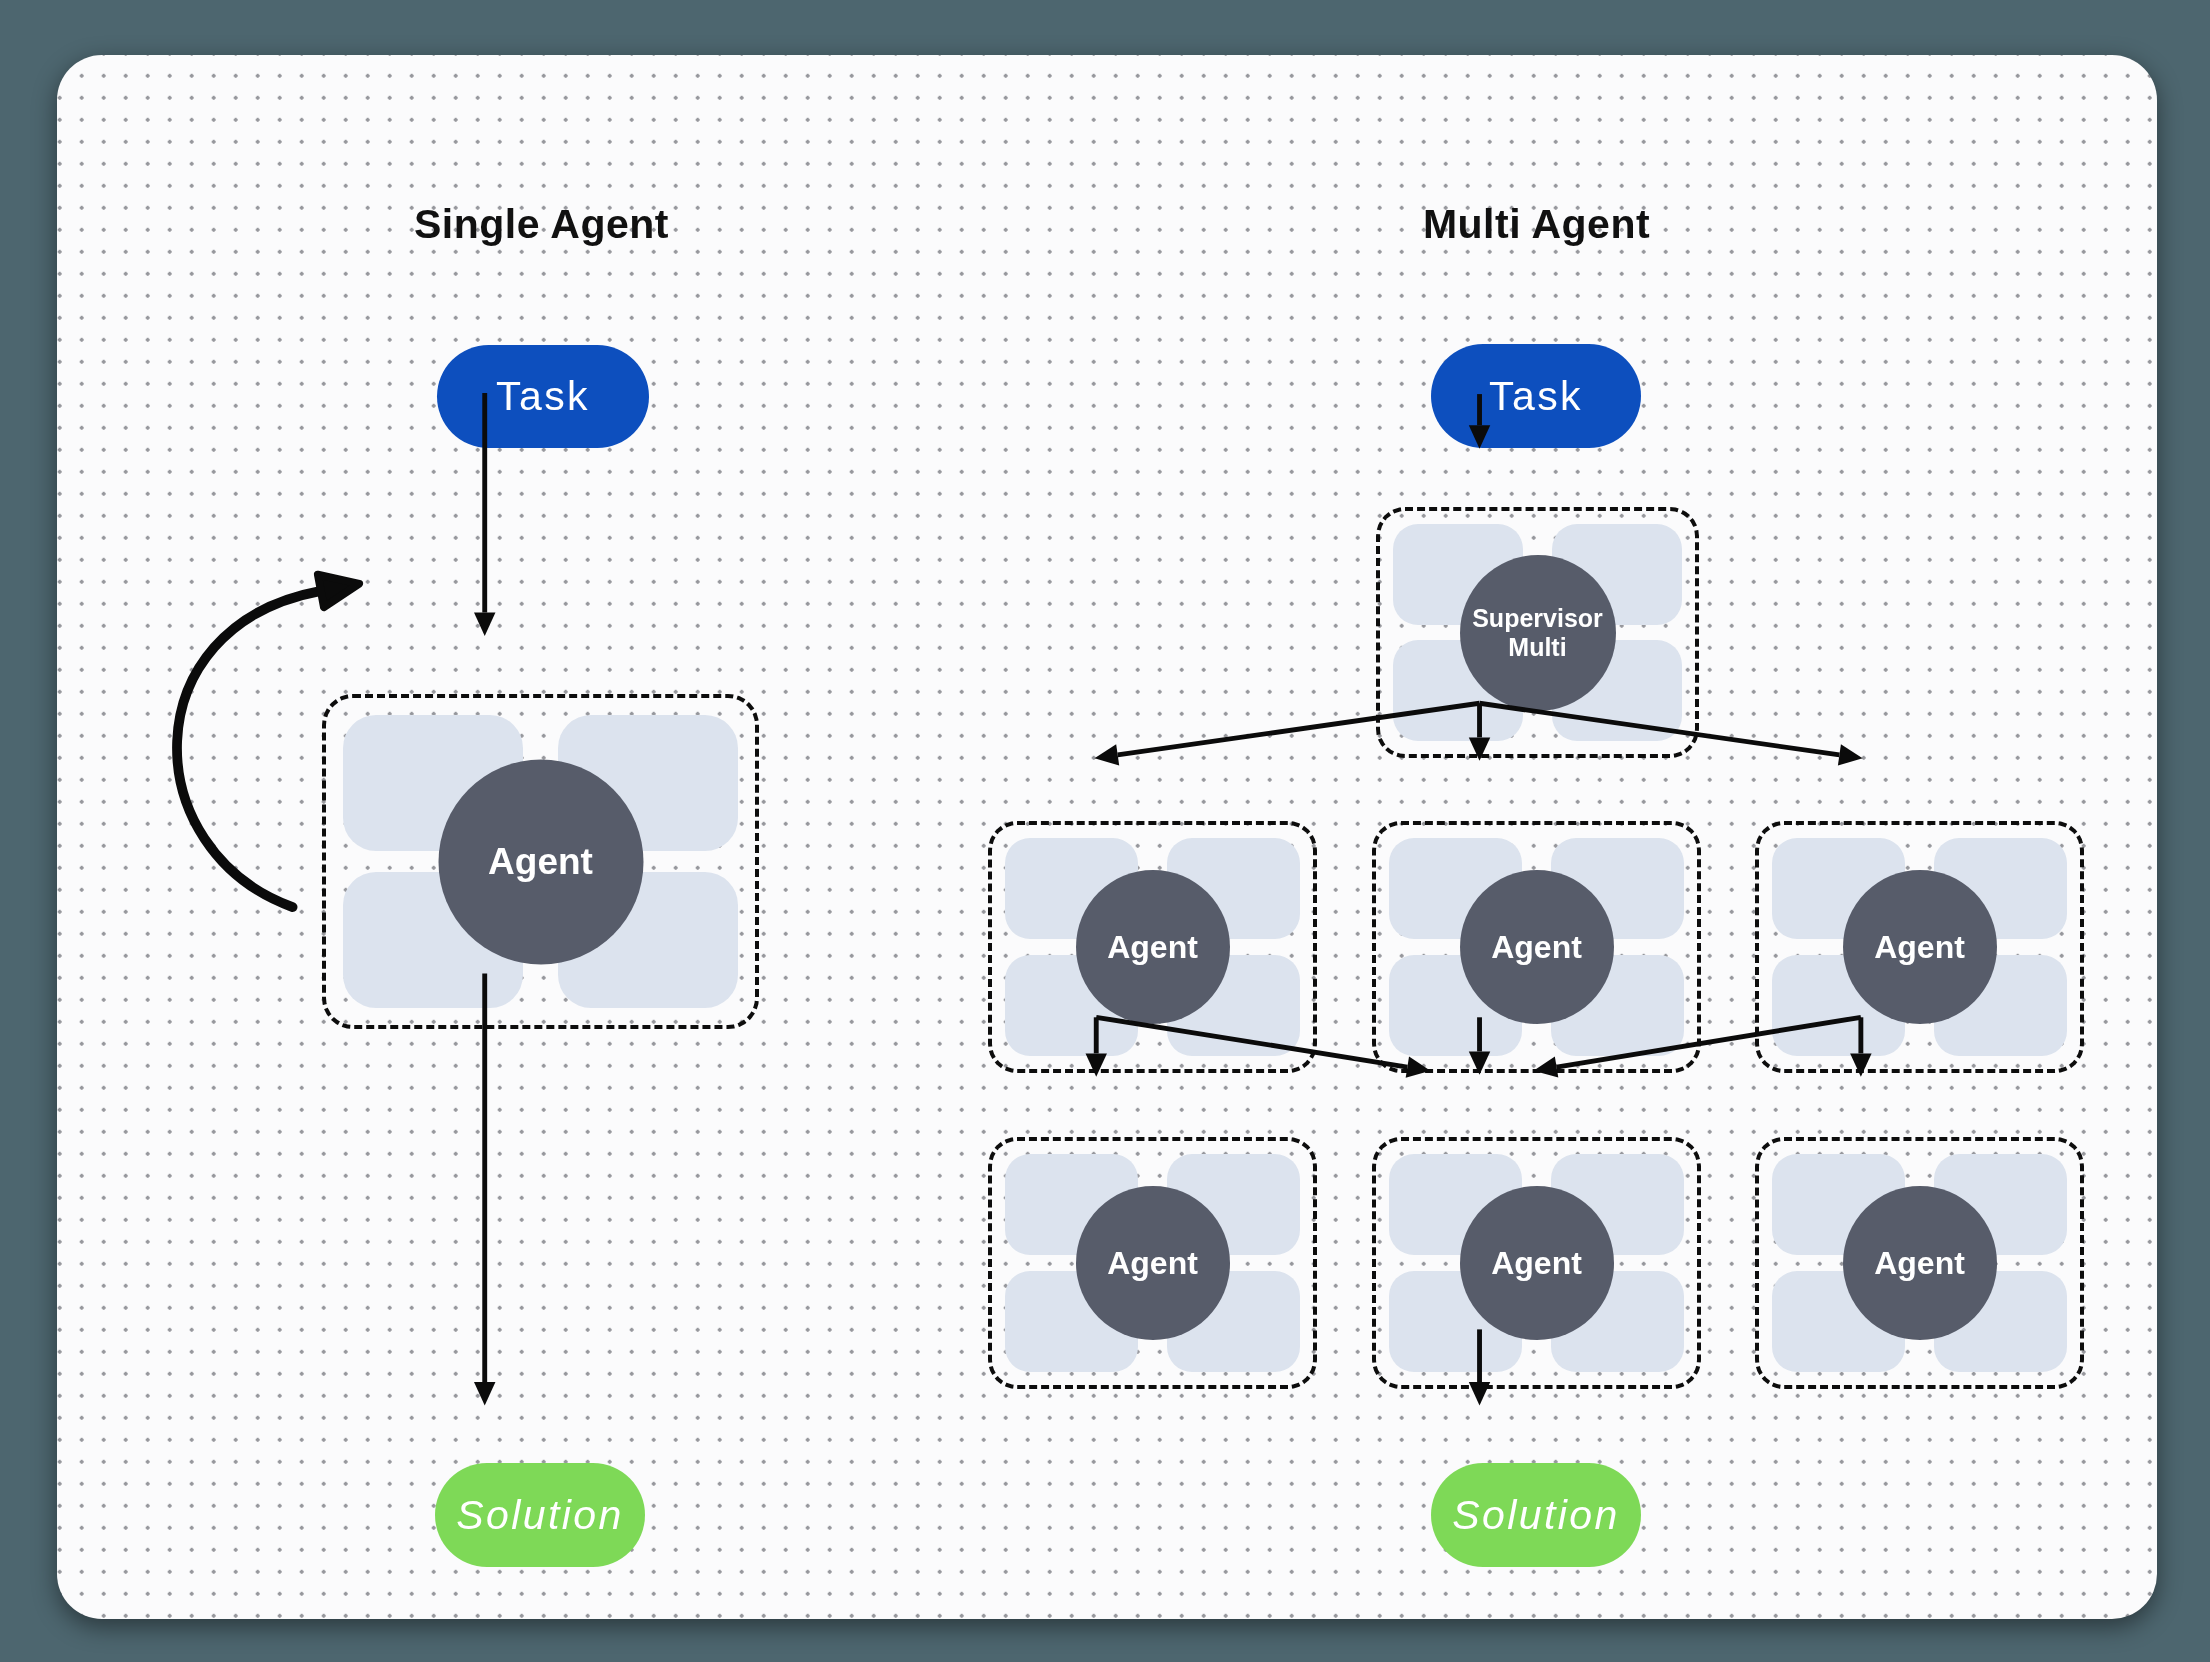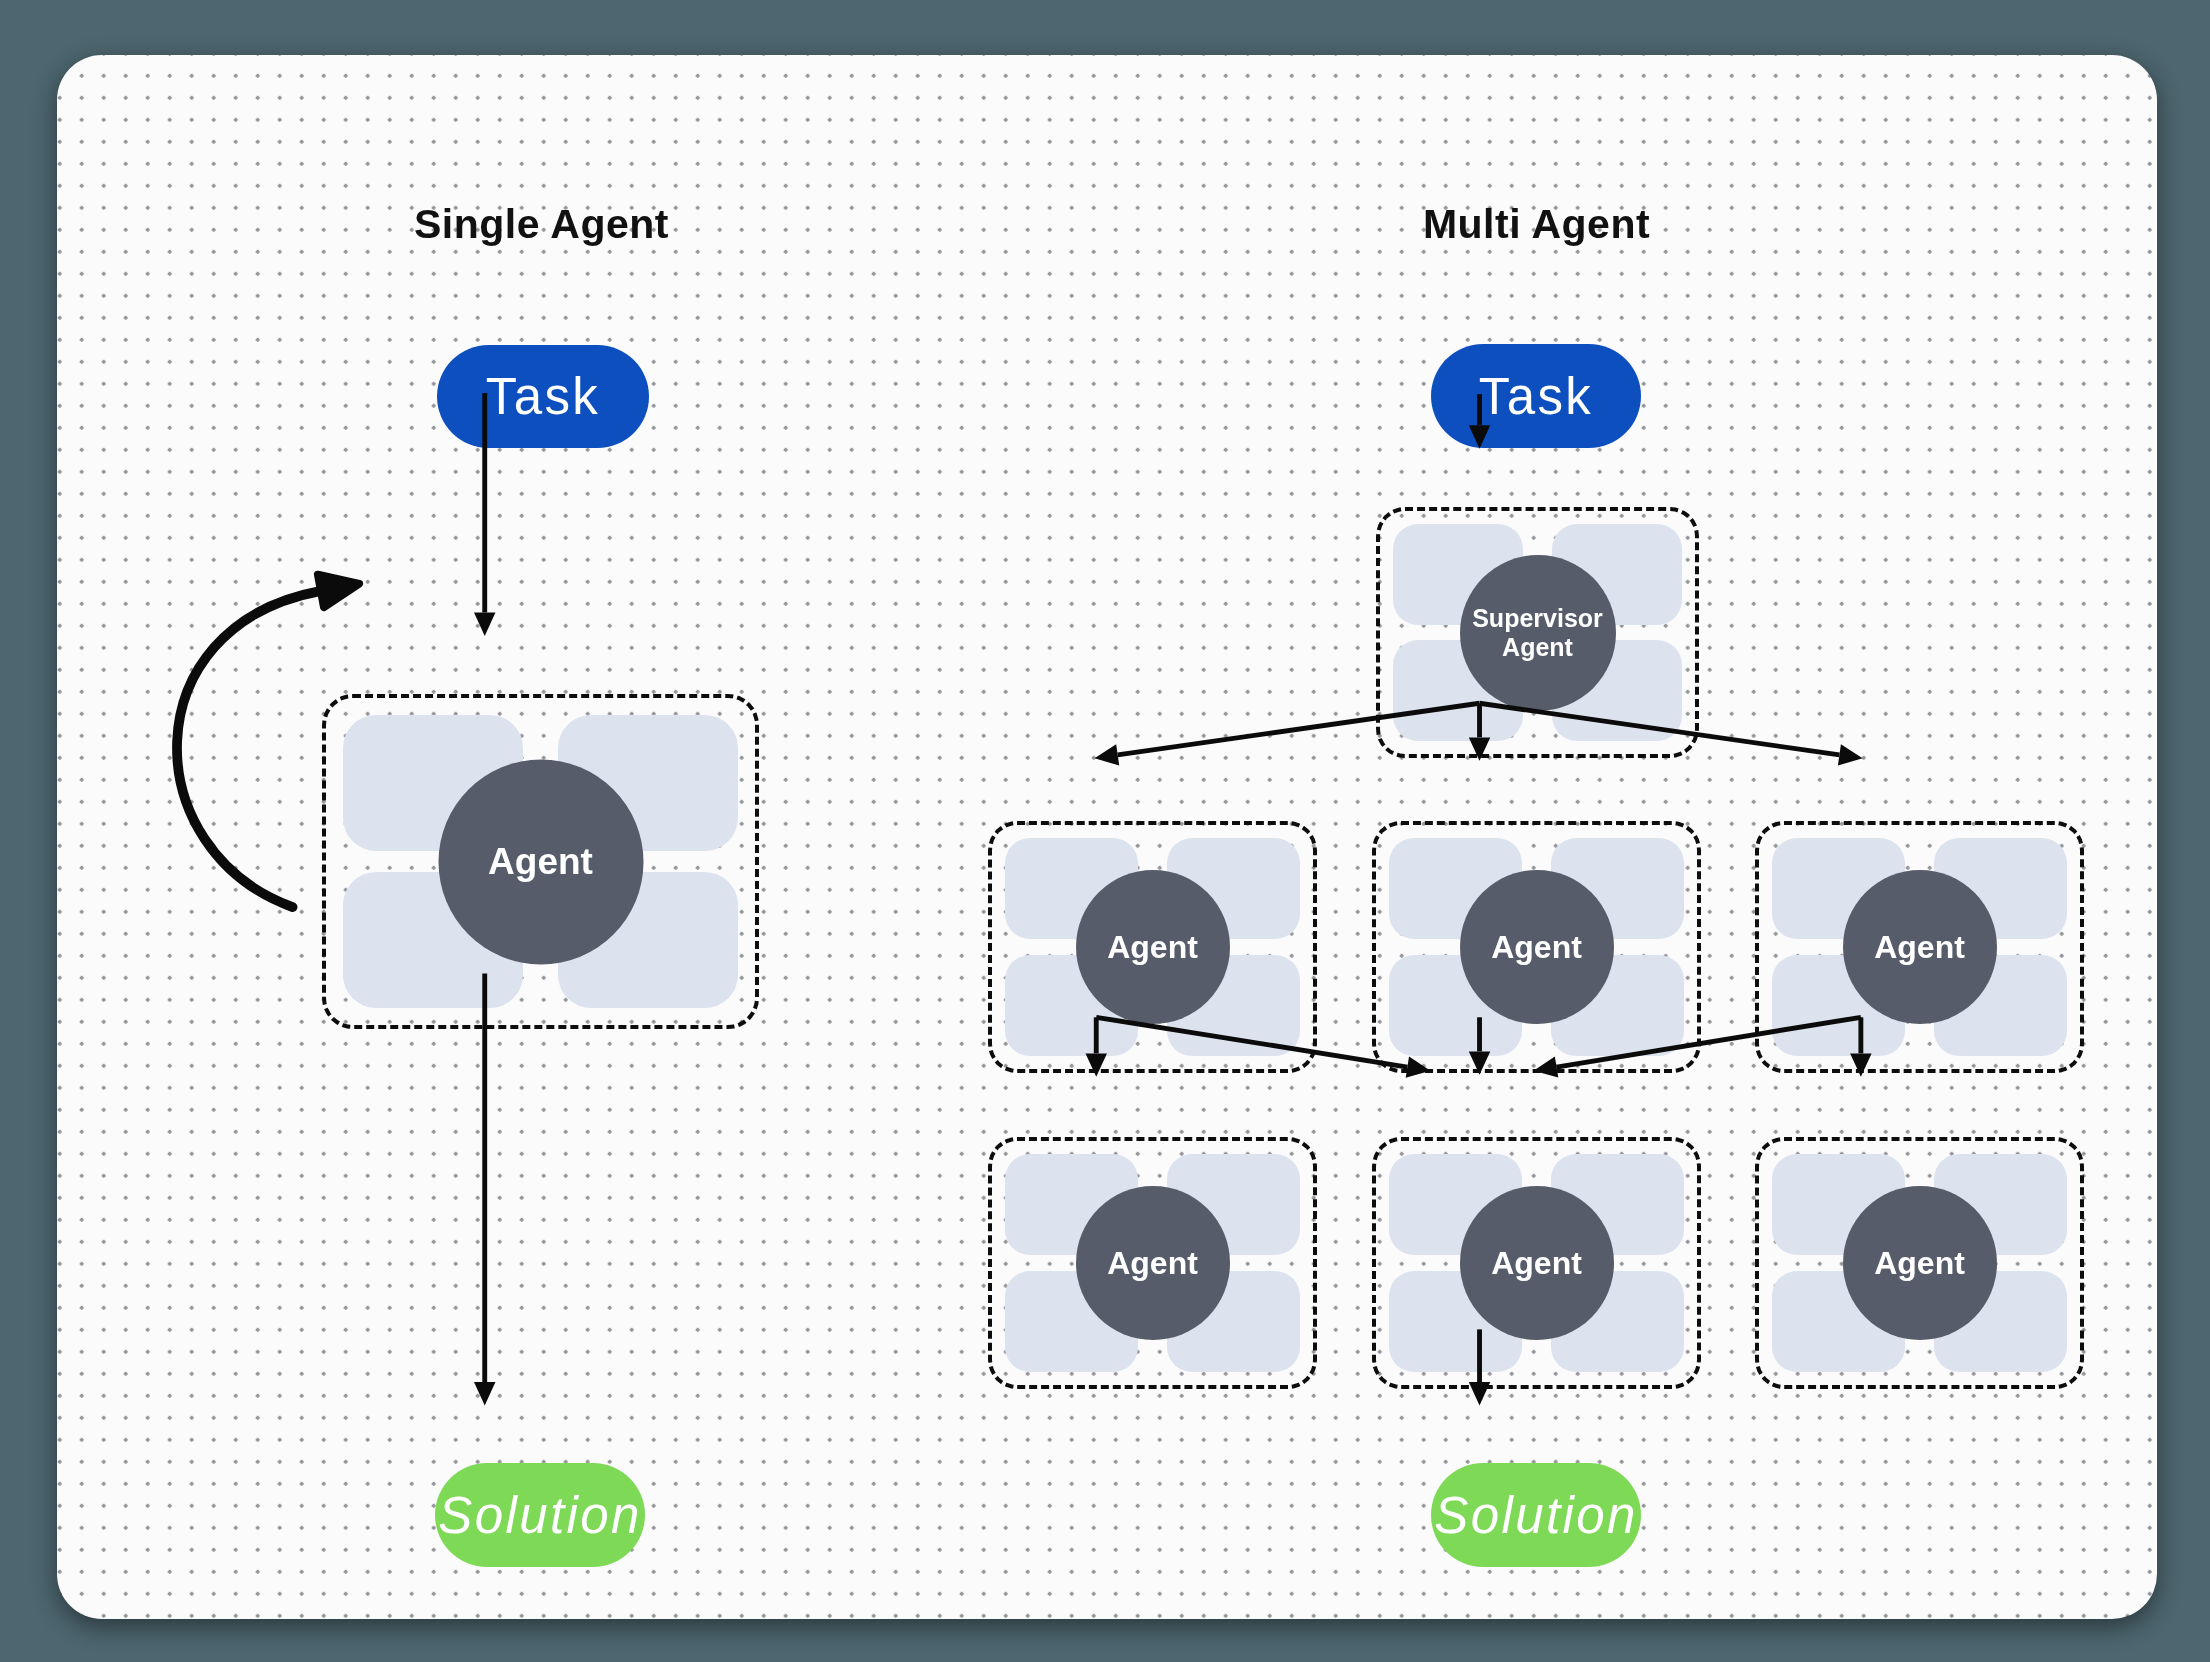--- a/index.html
+++ b/index.html
@@ -18,21 +18,21 @@
     box-shadow:0 7.8px 25px rgba(0,0,0,.45);
   }
   .col-title{
     position:absolute;width:585px;text-align:center;
     font-size:41px;font-weight:700;color:#111;letter-spacing:0.5px;
   }
   #title-single{left:192px;top:146px;}
   #title-multi{left:1187px;top:146px;}
   .pill{
     position:absolute;display:flex;align-items:center;justify-content:center;
-    color:#ffffff;font-size:51px;font-weight:500;letter-spacing:2.4px;
+    color:#ffffff;font-size:41px;font-weight:500;letter-spacing:2.4px;
     border-radius:53px;
   }
   .pill-blue{background:#0d4fbe;}
   .pill-green{background:#7ed957;font-style:italic;}
   #task-single{left:380px;top:290px;width:212px;height:103px;}
   #task-multi{left:1374px;top:289px;width:210px;height:104px;}
   #solution-single{left:378px;top:1408px;width:210px;height:104px;}
   #solution-multi{left:1374px;top:1408px;width:210px;height:104px;}
   .abox{
     position:absolute;box-sizing:border-box;
@@ -94,21 +94,21 @@
   <div class="pill pill-blue" id="task-multi">
     <span>Task</span>
   </div>
 
   <div class="abox" id="box-supervisor">
     <div class="tile"></div>
     <div class="tile"></div>
     <div class="tile"></div>
     <div class="tile"></div>
     <div class="circle sup">
-      <span>Supervisor Agent</span>
+      <span>Supervisor Multi</span>
     </div>
   </div>
 
   <div class="abox" id="box-r1a">
     <div class="tile"></div>
     <div class="tile"></div>
     <div class="tile"></div>
     <div class="tile"></div>
     <div class="circle sm">
       <span>Agent</span>

